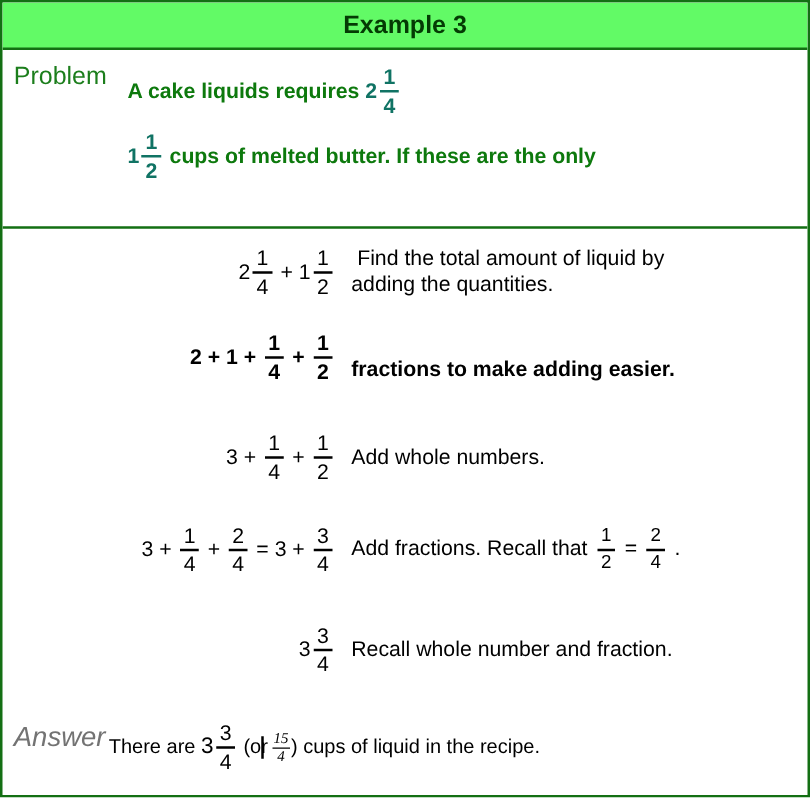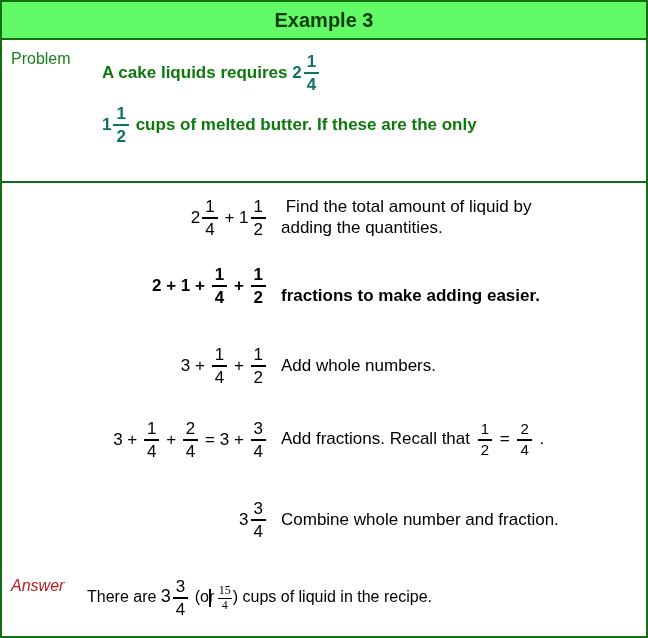--- a/index.html
+++ b/index.html
@@ -16,21 +16,21 @@
   }
   
   .problem{
     position:relative;height:143px;box-sizing:border-box;
     border-bottom:2px solid #136f13;
     padding:6px 8px 0 100px;
     color:#0d790d;font-weight:bold;font-size:17px;
   }
   .row-label{
     position:absolute;left:9px;top:10px;
-    color:#1c7e1c;font-weight:normal;font-size:16px;font-style:normal;
+    color:#1c7e1c;font-weight:normal;font-size:20px;font-style:normal;
   }
   .p-line{display:flex;align-items:center;white-space:pre;}
   .p1{margin-top:4px;height:46px;}
   .p2{margin-top:6px;height:46px;}
   .p3{margin-top:4px;height:26px;}
   .problem .frac,.problem .tn{color:#107364;}
   
   .frac{
     display:inline-flex;flex-direction:column;align-items:center;
     vertical-align:middle;margin:0 2px;line-height:1.12;text-align:center;
@@ -51,29 +51,29 @@
   .s3{margin-top:34px;}
   .s4{margin-top:28px;}
   .s5{margin-top:34px;}
   
   .answer-row{
     position:relative;margin-top:30px;min-height:50px;
     padding-left:85px;display:flex;align-items:center;
   }
   .ans-label{
     position:absolute;left:9px;top:4px;
-    font-style:italic;color:#b91c1c;font-size:16px;
+    font-style:italic;color:#737373;font-size:22px;
   }
   .ans-line{font-size:16px;white-space:pre-wrap;}
   .ans-line .mn{font-size:18px;}
   .ans-line .mf{font-size:17px;}
   .ans-line .sf{
     font-family:"Liberation Serif",serif;font-size:12px;margin:0 1px;line-height:1.1;
   }
-  .ans-line .sf .num,.ans-line .sf .den{padding:0 1px;border-bottom-width:1px;}
+  .ans-line .sf .num,.ans-line .sf .den{padding:0 1px;border-bottom-width:1px;font-style:italic;}
   .ans-line .sf .den{border-bottom:none;}
   .cursor{
     display:inline-block;width:2px;height:18px;background:#000;
     vertical-align:middle;margin-left:-5px;margin-right:1px;
   }
 </style>
 </head>
 <body>
 
 <div class="sheet">
@@ -105,21 +105,21 @@
       <div class="tcol"><span class="mt">Add whole numbers.</span></div>
     </div>
 
     <div class="step s4">
       <div class="mcol"><span class="mt">3 + </span><span class="frac"><span class="num">1</span><span class="den">4</span></span><span class="mt"> + </span><span class="frac"><span class="num">2</span><span class="den">4</span></span><span class="mt"> = 3 + </span><span class="frac"><span class="num">3</span><span class="den">4</span></span></div>
       <div class="tcol"><span class="mt">Add fractions. Recall that </span><span class="frac"><span class="num">1</span><span class="den">2</span></span><span class="mt"> = </span><span class="frac"><span class="num">2</span><span class="den">4</span></span><span class="mt"> .</span></div>
     </div>
 
     <div class="step s5">
       <div class="mcol"><span class="mt">3</span><span class="frac"><span class="num">3</span><span class="den">4</span></span></div>
-      <div class="tcol"><span class="mt">Combine whole number and fraction.</span></div>
+      <div class="tcol"><span class="mt">Recall whole number and fraction.</span></div>
     </div>
 
     <div class="answer-row">
       <span class="row-label ans-label">Answer</span>
       <div class="ans-line"><span class="mt">There are </span><span class="mt mn">3</span><span class="frac mf"><span class="num">3</span><span class="den">4</span></span><span class="mt"> (or</span><span class="cursor"></span><span class="mt"> </span><span class="frac sf"><span class="num">15</span><span class="den">4</span></span><span class="mt">) cups of liquid in the recipe.</span></div>
     </div>
 
   </div>
 </div>
 

